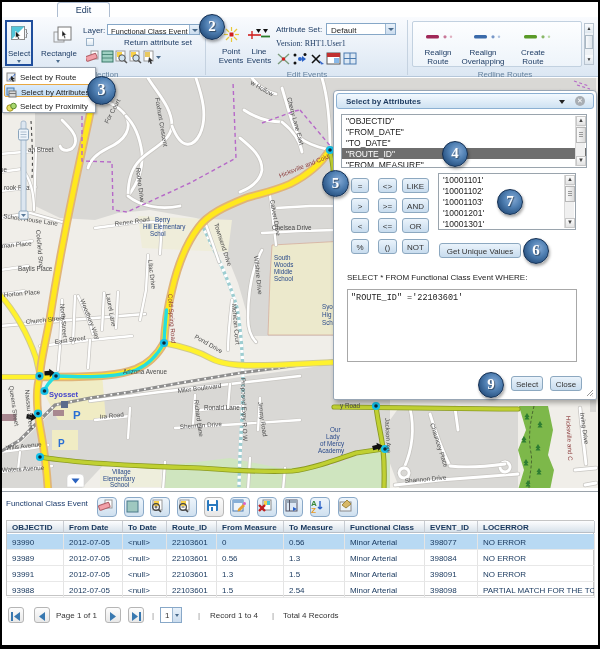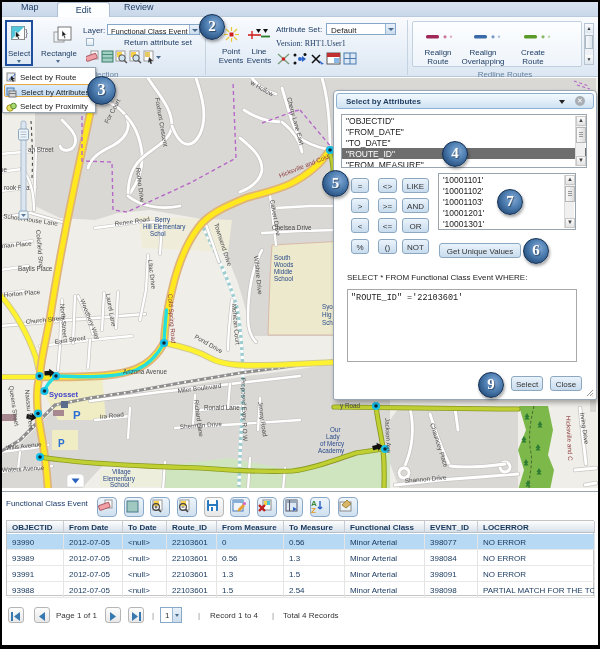--- a/index.html
+++ b/index.html
@@ -48,30 +48,27 @@
 .sbar { position:absolute; top:1px; bottom:1px; right:1px; width:10px; background:#f0f0f0; border-left:1px solid #d8d8d8; }
 .sarr { position:absolute; left:0px; width:10px; height:10px; font-size:6px; text-align:center; color:#444; background:linear-gradient(#fcfcfc,#e2e2e2); border:1px solid #c8c8c8; }
 .sthumb { position:absolute; left:0px; width:10px; background:linear-gradient(90deg,#fafafa,#dcdcdc); border:1px solid #b8b8b8; }
 .sthumb:after { content:""; position:absolute; left:2px; right:2px; top:40%; height:1px; background:#999; box-shadow:0 2px 0 #999, 0 -2px 0 #999; }
 .obtn { position:absolute; height:15px; border:1px solid #8ca8c0; border-radius:3px; background:linear-gradient(#eaf3fb,#c8dcee); font-size:8px; color:#333; text-align:center; padding-top:3px; }
 </style>
 </head>
 <body>
 <div id="page">
 
-  <div id="tabstrip">
-    <div class="tab" style="left:21px;">Map</div>
-    <div class="tab" style="left:124px;">Review</div>
-  </div>
   <div id="tab-edit">Edit</div>
 
   <div id="ribbon">
     <div class="gsep" style="left:205px;"></div>
     <div class="gsep" style="left:407px;"></div>
     <div class="glabel" style="left:2px;">Selection</div>
+    <div class="glabel" style="left:207px;">Edit Events</div>
     <div class="glabel" style="left:405px;">Redline Routes</div>
 
     <div style="position:absolute;left:5px;top:3px;width:28px;height:46px;border:2px solid #1f4e9c;background:linear-gradient(#f4f8fd,#dfeaf5);"></div>
     <svg style="position:absolute;left:9px;top:8px;" width="22" height="22" viewBox="0 0 22 22">
       <rect x="2.5" y="1.5" width="13" height="13" fill="#fff" stroke="#8a8a8a"></rect>
       <path d="M2.5 1.5 L15.5 1.5 L2.5 14.5 Z" fill="#52c6da"></path>
       <text x="16" y="11" font-size="9" fill="#666">}</text>
       <path d="M6.5 6 L11.5 11 L9.4 11 L10.6 14.2 L9.3 14.7 L8.1 11.7 L6.5 13 Z" fill="#1a1a1a" stroke="#fff" stroke-width="0.6"></path>
     </svg>
     <div class="btnlbl" style="left:5px;top:32px;width:28px;">Select</div>

